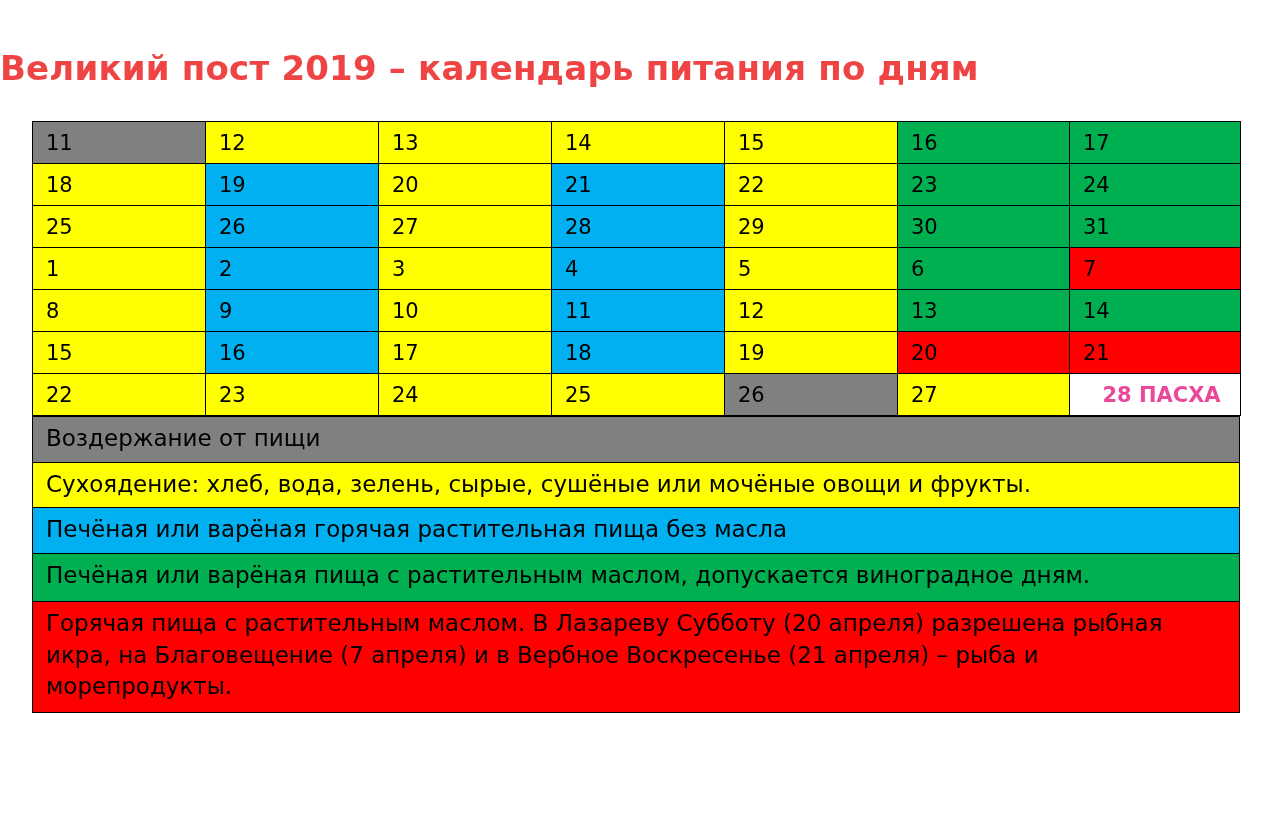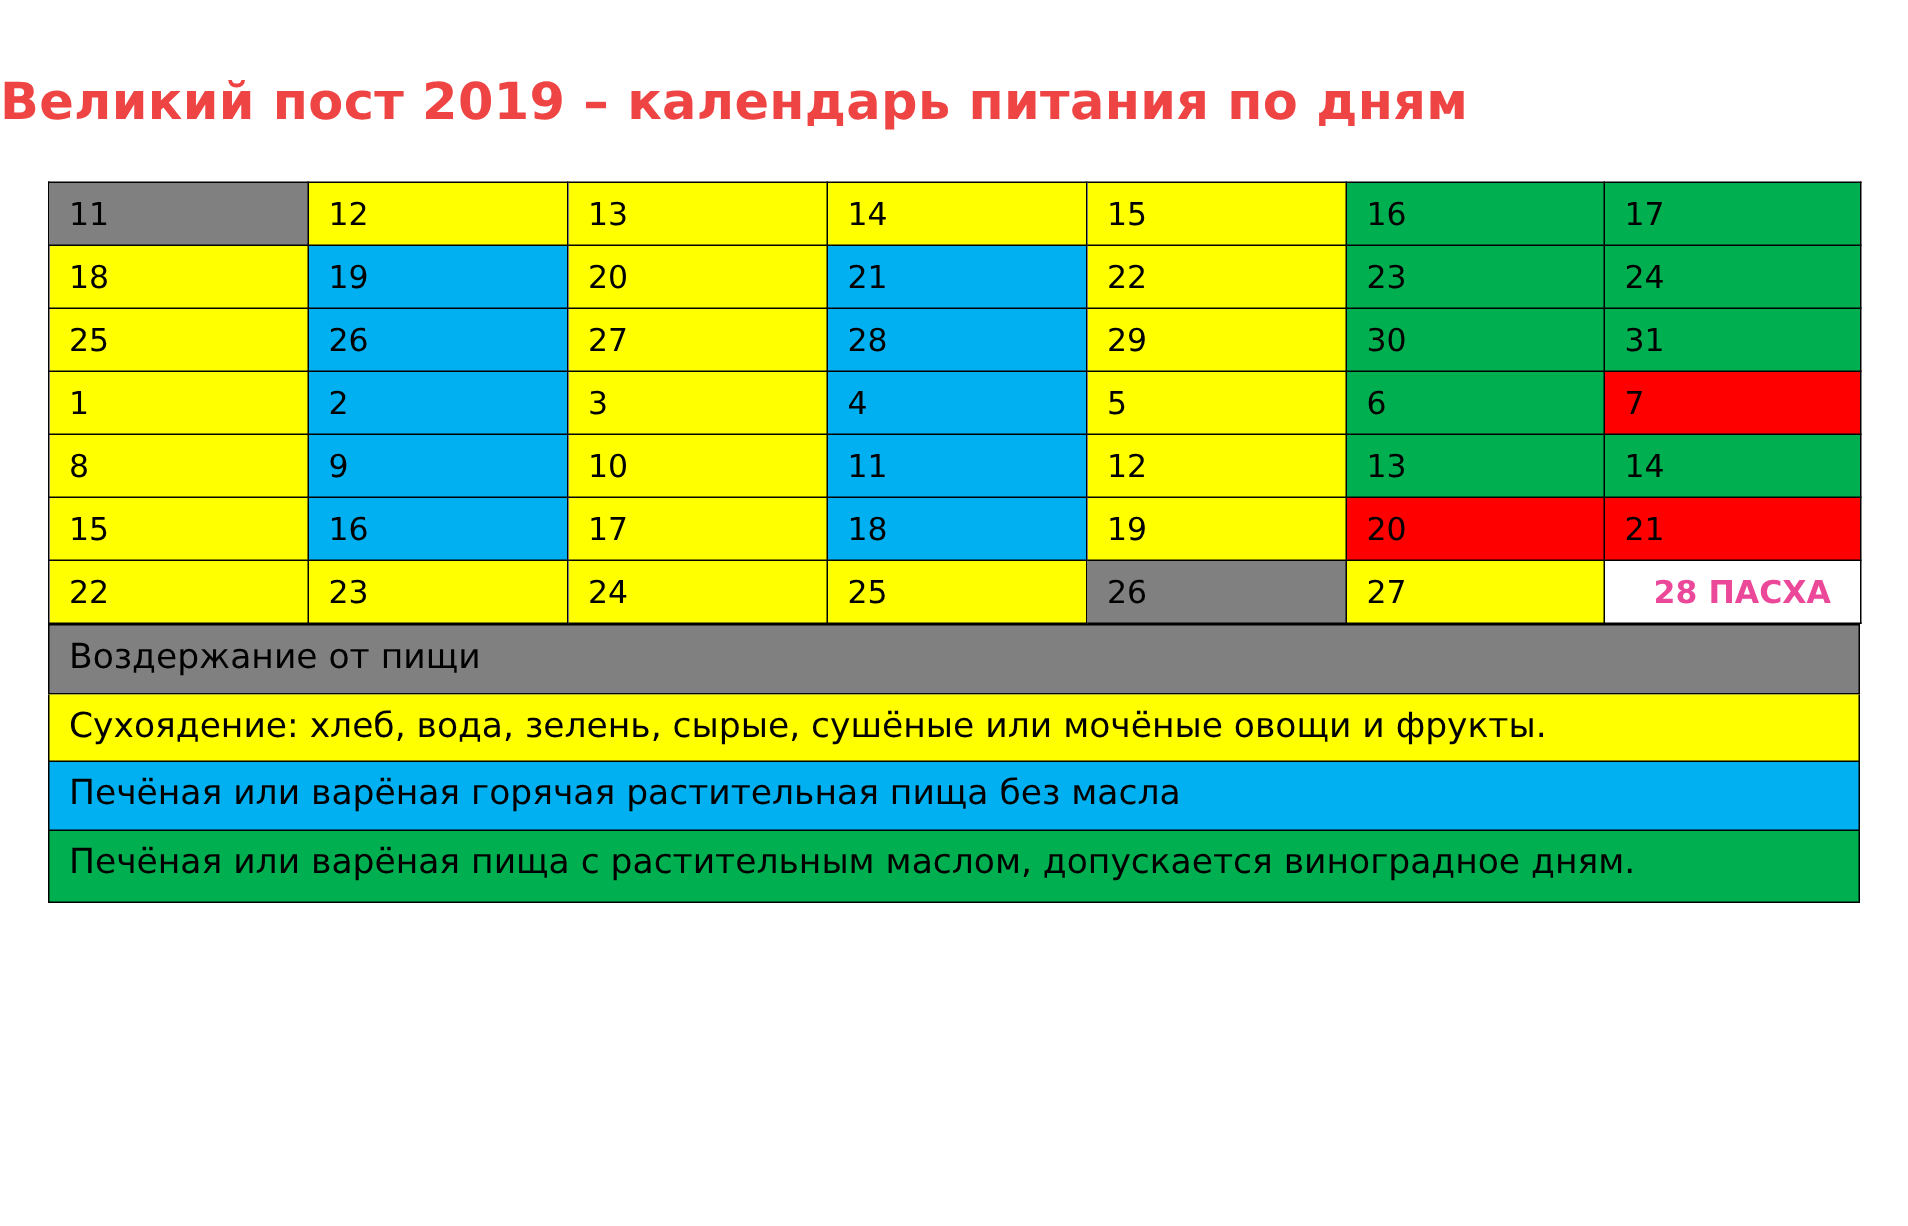--- a/index.html
+++ b/index.html
@@ -172,15 +172,16 @@
           </tr>
         </tbody>
     </table>
   </div>
 
   <div class="legend">
       <div class="legend-row bg-gray first">Воздержание от пищи</div>
       <div class="legend-row bg-yellow">Сухоядение: хлеб, вода, зелень, сырые, сушёные или мочёные овощи и фрукты.</div>
       <div class="legend-row bg-blue">Печёная или варёная горячая растительная пища без масла</div>
       <div class="legend-row bg-green tall">Печёная или варёная пища с растительным маслом, допускается виноградное дням.</div>
+      <div class="legend-row bg-red tall">Горячая пища с растительным маслом. В Лазареву Субботу (20 апреля) разрешена рыбная икра, на Благовещение (7 апреля) и в Вербное Воскресенье (21 апреля) – рыба и морепродукты.</div>
     </div>
 
 </div>
 
 </body></html>

